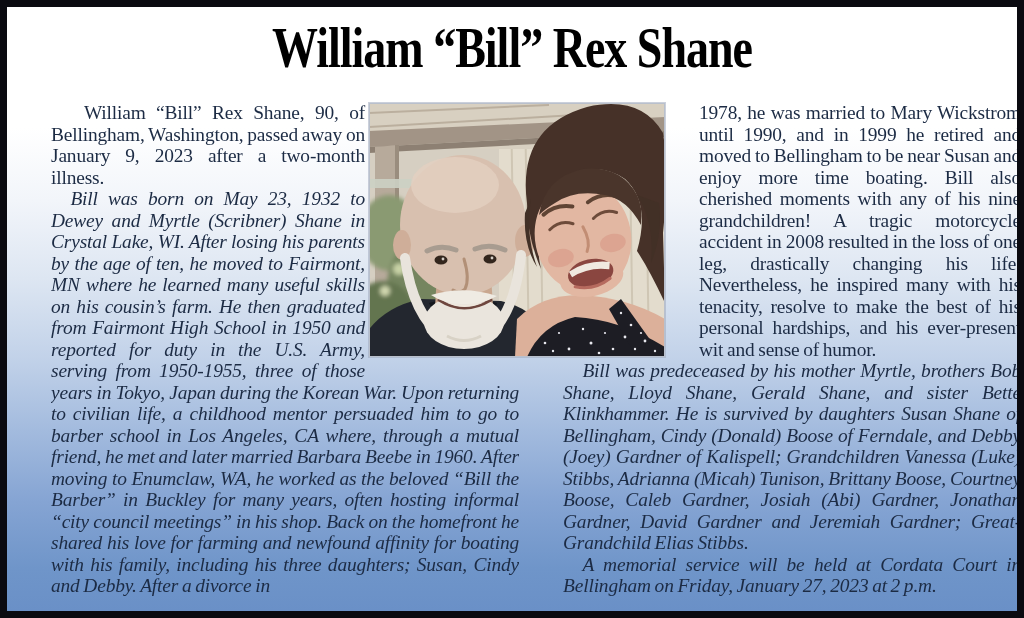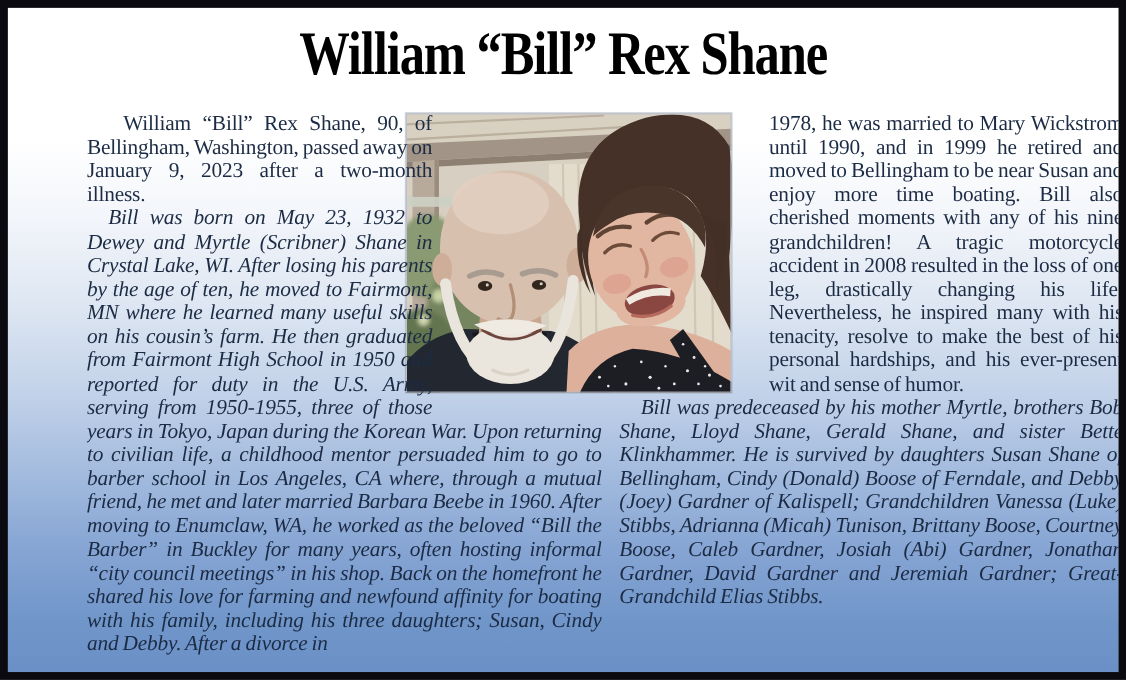--- a/index.html
+++ b/index.html
@@ -26,21 +26,21 @@
     transform-origin:center top;
     white-space:nowrap;
   }
   .col{
     position:absolute;top:95px;height:497px;overflow:hidden;
     color:var(--text,#1c2b44);
     font-size:19.4px;line-height:21.5px;
     text-align:justify;
     letter-spacing:-0.15px;word-spacing:-1px;
   }
-  .col-left{left:44px;width:468px;margin-left:28px;}
+  .col-left{left:44px;width:468px;}
   .col-right{left:536px;width:458px;margin-left:20px;}
   .spacer-right{float:right;width:154px;height:272px;}
   .spacer-left{float:left;width:136px;height:250px;}
   .col p{margin:0;padding:0;}
   .indent{text-indent:1em;font-style:italic;}
   .indent-lg{text-indent:1.7em;}
   .photo{
     position:absolute;left:362px;top:96px;width:296px;height:254px;
     outline:1px solid rgba(160,170,190,.55);
     background:#d6cfc2;
@@ -165,15 +165,16 @@
   <div class="col col-left">
     <div class="spacer-right"></div>
     <p class="indent-lg">William “Bill” Rex Shane, 90, of Bellingham, Washington, passed away on January 9, 2023 after a two-month illness.</p>
     <p class="indent">Bill was born on May 23, 1932 to Dewey and Myrtle (Scribner) Shane in Crystal Lake, WI. After losing his parents by the age of ten, he moved to Fairmont, MN where he learned many useful skills on his cousin’s farm. He then graduated from Fairmont High School in 1950 and reported for duty in the U.S. Army, serving from 1950-1955, three of those years in Tokyo, Japan during the Korean War. Upon returning to civilian life, a childhood mentor persuaded him to go to barber school in Los Angeles, CA where, through a mutual friend, he met and later married Barbara Beebe in 1960. After moving to Enumclaw, WA, he worked as the beloved “Bill the Barber” in Buckley for many years, often hosting informal “city council meetings” in his shop. Back on the homefront he shared his love for farming and newfound affinity for boating with his family, including his three daughters; Susan, Cindy and Debby. After a divorce in</p>
   </div>
 
   <div class="col col-right">
     <div class="spacer-left"></div>
     <p>1978, he was married to Mary Wickstrom until 1990, and in 1999 he retired and moved to Bellingham to be near Susan and enjoy more time boating. Bill also cherished moments with any of his nine grandchildren! A tragic motorcycle accident in 2008 resulted in the loss of one leg, drastically changing his life. Nevertheless, he inspired many with his tenacity, resolve to make the best of his personal hardships, and his ever-present wit and sense of humor.</p>
     <p class="indent">Bill was predeceased by his mother Myrtle, brothers Bob Shane, Lloyd Shane, Gerald Shane, and sister Bette Klinkhammer. He is survived by daughters Susan Shane of Bellingham, Cindy (Donald) Boose of Ferndale, and Debby (Joey) Gardner of Kalispell; Grandchildren Vanessa (Luke) Stibbs, Adrianna (Micah) Tunison, Brittany Boose, Courtney Boose, Caleb Gardner, Josiah (Abi) Gardner, Jonathan Gardner, David Gardner and Jeremiah Gardner; Great-Grandchild Elias Stibbs.</p>
+    <p class="indent">A memorial service will be held at Cordata Court in Bellingham on Friday, January 27, 2023 at 2 p.m.</p>
   </div>
 
 </div>
 
 </body></html>

